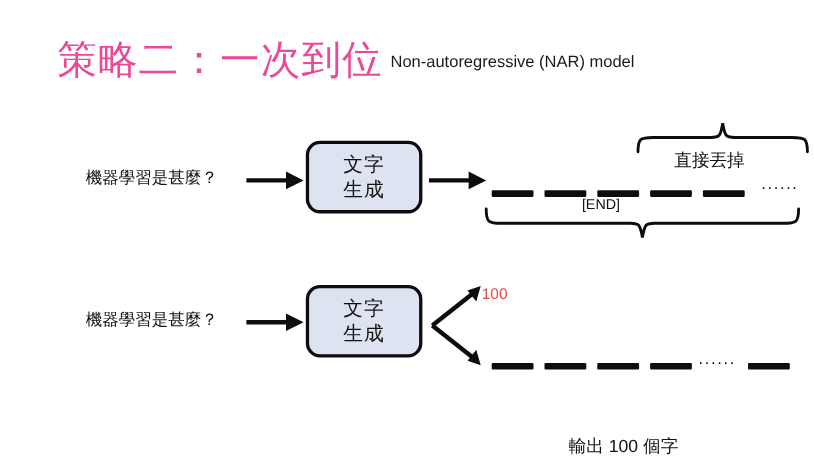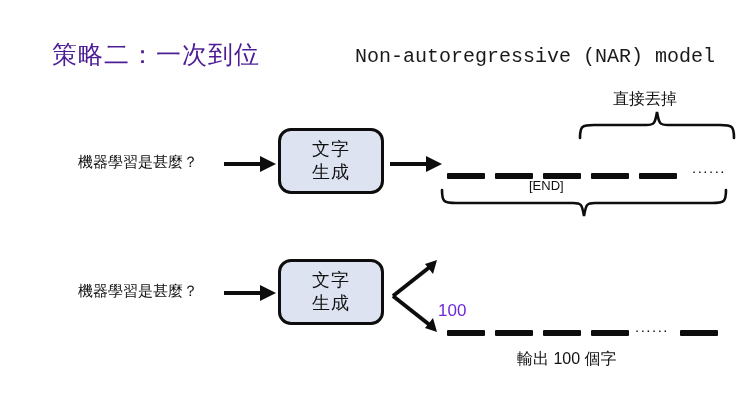--- a/index.html
+++ b/index.html
@@ -17,34 +17,33 @@
     height: 416px;
     background: #ffffff;
     overflow: hidden;
   }
   .abs { position: absolute; }
 
   
   #title-cn {
     left: 52px;
     top: 34px;
-    font-size: 25px;
+    font-size: 36px;
     line-height: 40px;
     letter-spacing: 1px;
     white-space: nowrap;
-    color: #4c1d95;
+    color: #ec4899;
   }
   #title-en {
     left: 355px;
     top: 44px;
-    font-size: 20px;
+    font-size: 15px;
     line-height: 26px;
     white-space: nowrap;
     color: #1a1a1a;
-    font-family: Liberation Mono, monospace;
   }
 
   
   .prompt-text {
     font-size: 15px;
     line-height: 22px;
     white-space: nowrap;
     color: #111111;
     margin-left: 16px;
   }
@@ -91,27 +90,27 @@
     font-size: 13px;
     line-height: 18px;
     white-space: nowrap;
     color: #111111;
   }
   .label-cn {
     font-size: 16px;
     line-height: 22px;
     white-space: nowrap;
     color: #111111;
+    margin-top: 48px;
   }
   .label-num {
-    font-size: 17px;
+    font-size: 14px;
     line-height: 22px;
     white-space: nowrap;
-    color: #6d28d9;
-    margin-top: 44px;
+    color: #ef4444;
   }
 
   .brace-svg { overflow: visible; }
 </style>
 </head>
 <body>
 
 <div id="slide">
 
   <div class="abs" id="title-cn">策略二：一次到位</div>

